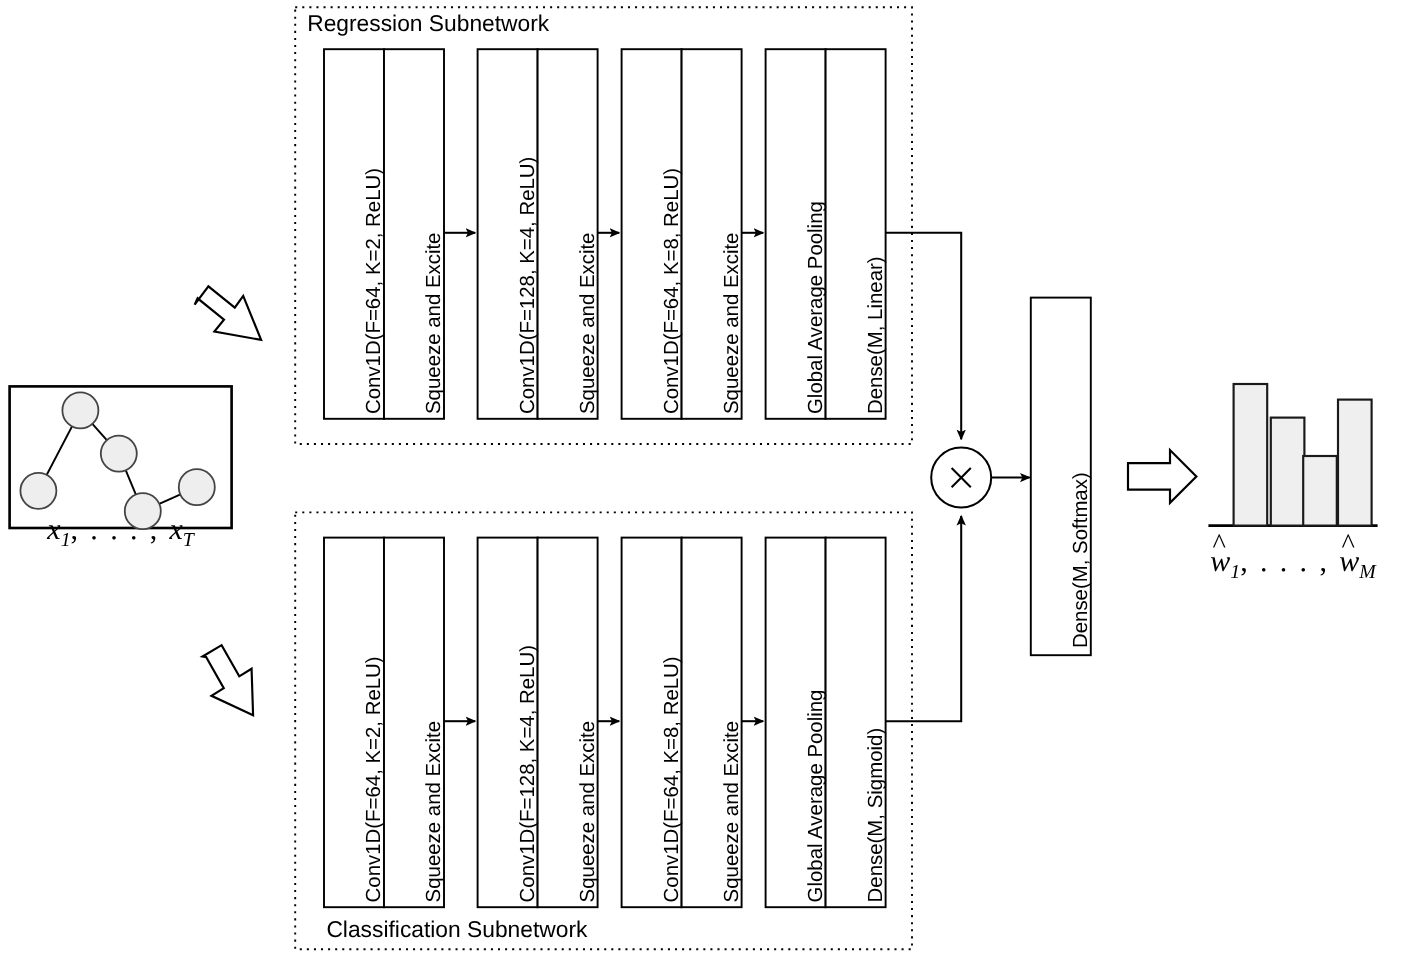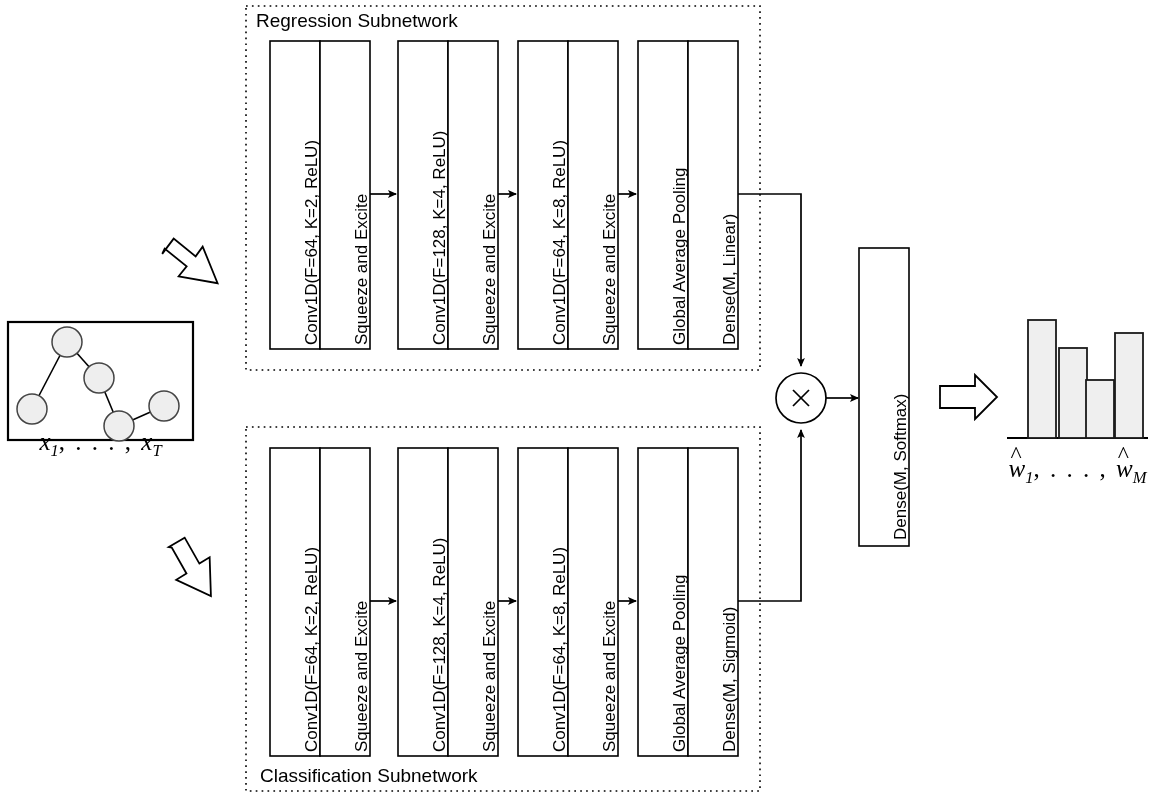--- a/index.html
+++ b/index.html
@@ -165,21 +165,21 @@
       <g id="bar-group" fill="#efefef" stroke="#1a1a1a" stroke-width="1.8">
           <rect x="1028" y="320" width="28" height="118"></rect>
           <rect x="1059" y="348" width="28" height="90"></rect>
           <rect x="1086" y="380" width="28" height="58"></rect>
           <rect x="1115" y="333" width="28" height="105"></rect>
         </g>
     </g>
   </svg>
 
   <div class="subnet-title" style="left:256px; top:10px;">Regression Subnetwork</div>
-  <div class="subnet-title" style="left:260px; top:765px;">Classification Subnetwork</div>
+  <div class="subnet-title" style="left:272px; top:765px;">Classification Subnetwork</div>
 
   <div class="vlabel" style="left:302px; top:345px;">Conv1D(F=64, K=2, ReLU)</div>
   <div class="vlabel" style="left:352px; top:345px;">Squeeze and Excite</div>
 
   <div class="vlabel" style="left:430px; top:345px;">Conv1D(F=128, K=4, ReLU)</div>
   <div class="vlabel" style="left:480px; top:345px;">Squeeze and Excite</div>
 
   <div class="vlabel" style="left:550px; top:345px;">Conv1D(F=64, K=8, ReLU)</div>
   <div class="vlabel" style="left:600px; top:345px;">Squeeze and Excite</div>
 

